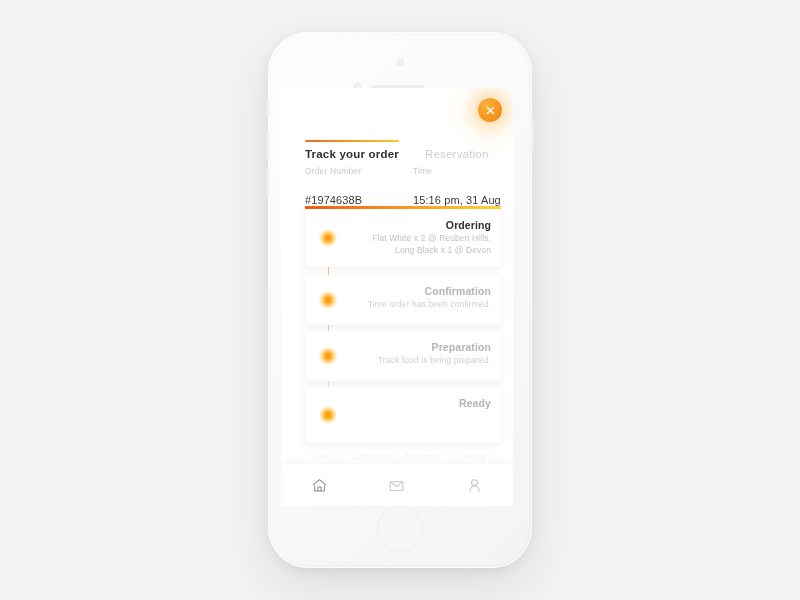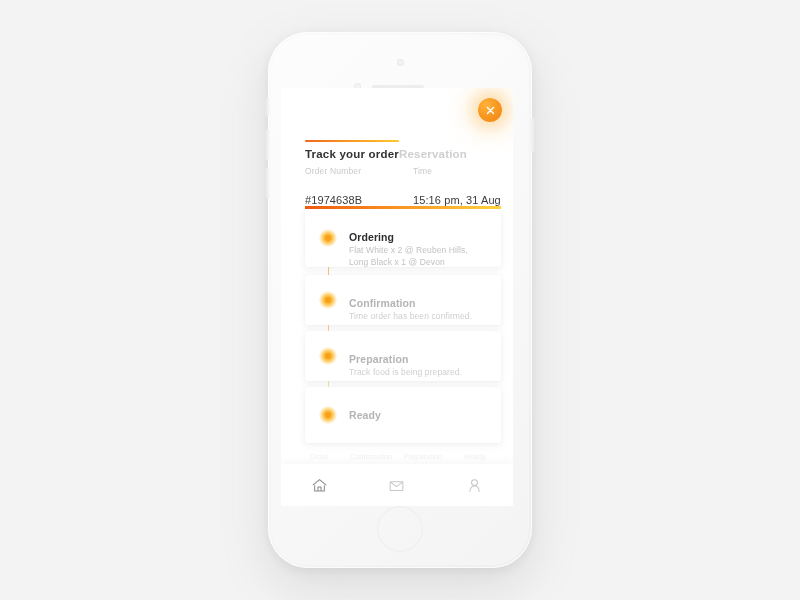--- a/index.html
+++ b/index.html
@@ -92,26 +92,26 @@
                 0 0 26px 12px rgba(250,180,60,.16);
     display: flex; align-items: center; justify-content: center;
     cursor: pointer;
     z-index: 5;
   }
   #close-button svg { display: block; }
 
   
   #tabs {
     position: absolute; left: 24px; top: 52px;
-    display: flex; align-items: flex-start; 
+    display: flex; align-items: flex-start; gap: 26px;
   }
   .tab { position: relative; padding-top: 8px; cursor: pointer; }
   .tab-label { font-size: 11.5px; letter-spacing: .2px; white-space: nowrap; }
   .tab.active .tab-label { color: #333333; font-weight: 600; }
-  .tab.inactive .tab-label { color: #cfcfcf; font-weight: 700; }
+  .tab.inactive .tab-label { color: #cfcfcf; font-weight: 400; }
   .tab-underline {
     position: absolute; left: 0; top: 0;
     width: 100%; height: 2px;
     border-radius: 2px;
     background: linear-gradient(90deg, #f4651f 0%, #f99a22 50%, #fdc830 100%);
   }
 
   
   #meta {
     position: absolute; left: 24px; top: 78px;
@@ -152,21 +152,21 @@
     border-radius: 50%;
     background: radial-gradient(circle, #fbab28 0%, #fcbb3c 30%, rgba(252,200,80,.45) 55%, rgba(253,215,120,0) 75%);
   }
   .step-dot::after {
     content: ''; position: absolute; left: 50%; top: 50%;
     width: 6px; height: 6px; margin: -3px 0 0 -3px;
     border-radius: 50%;
     background: #f9a01b;
   }
 
-  .step-text { margin-left: 44px; padding: 22px 10px 10px 0; }
+  .step-text { margin-left: 44px; padding: 10px 10px 10px 0; text-align: right; }
   .step-title { font-size: 10.5px; font-weight: 700; letter-spacing: .1px; margin-bottom: 2px; }
   .step-card.active .step-title { color: #2e2e2e; }
   .step-card.pending .step-title { color: #b4b4b4; }
   .step-desc { font-size: 8.5px; line-height: 11.5px; color: #cfcfcf; letter-spacing: .1px; }
   .step-card.active .step-desc { color: #c2c2c2; }
 
   
   #progress-strip {
     position: absolute; left: 0; bottom: 42px;
     width: 100%; height: 16px;

